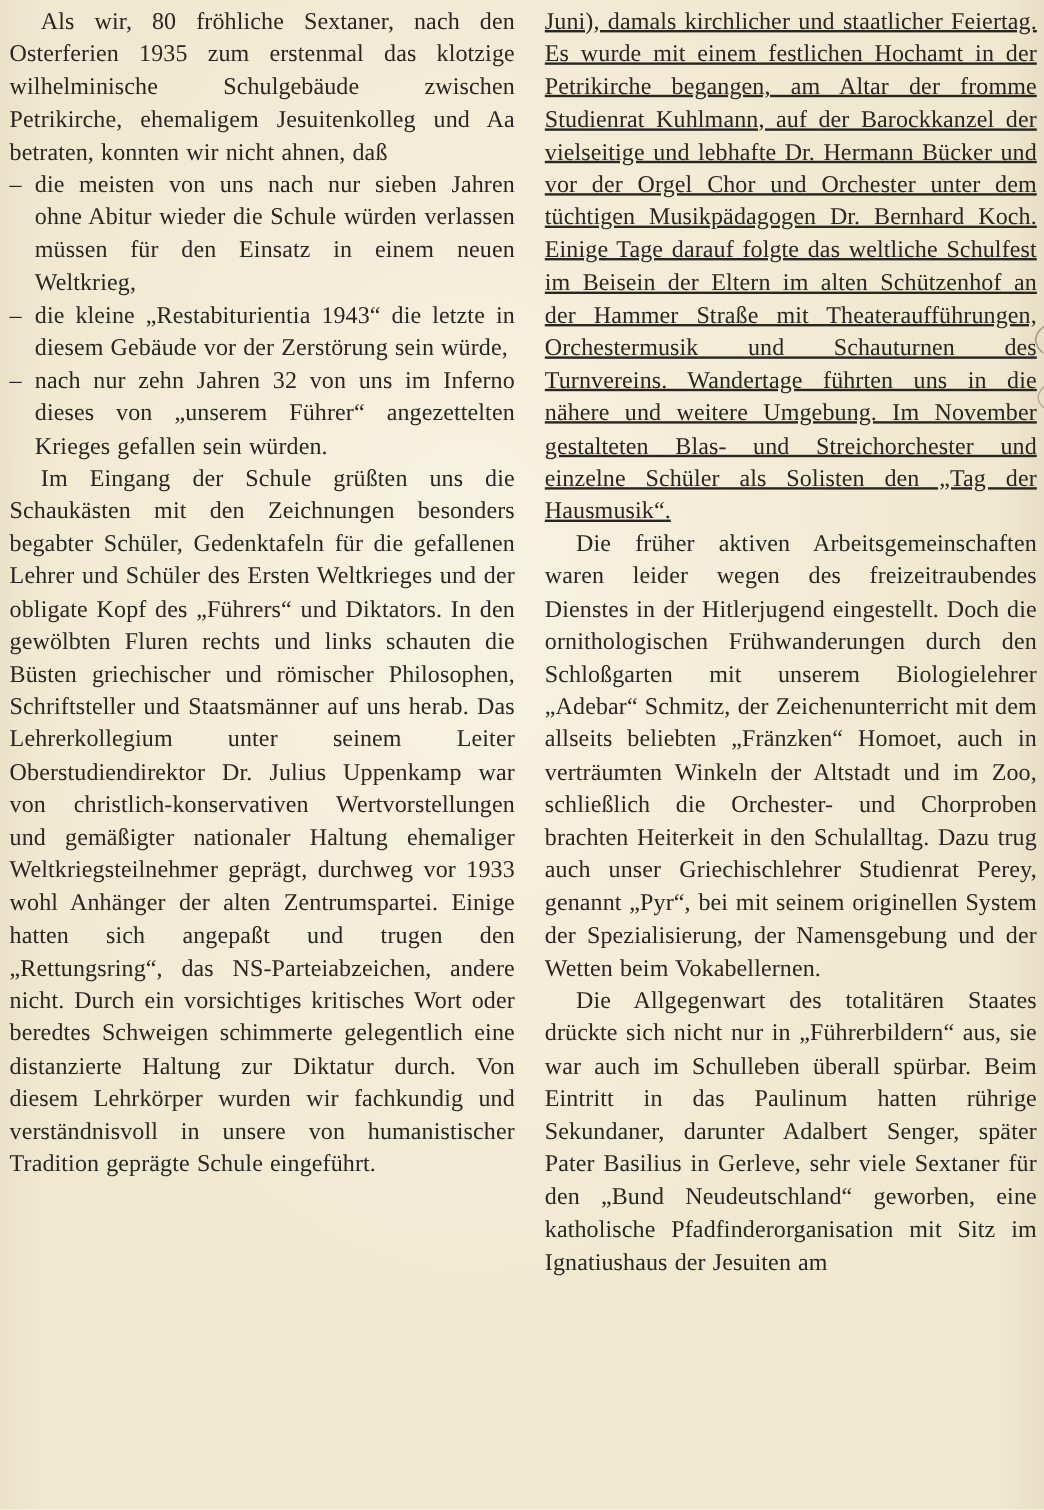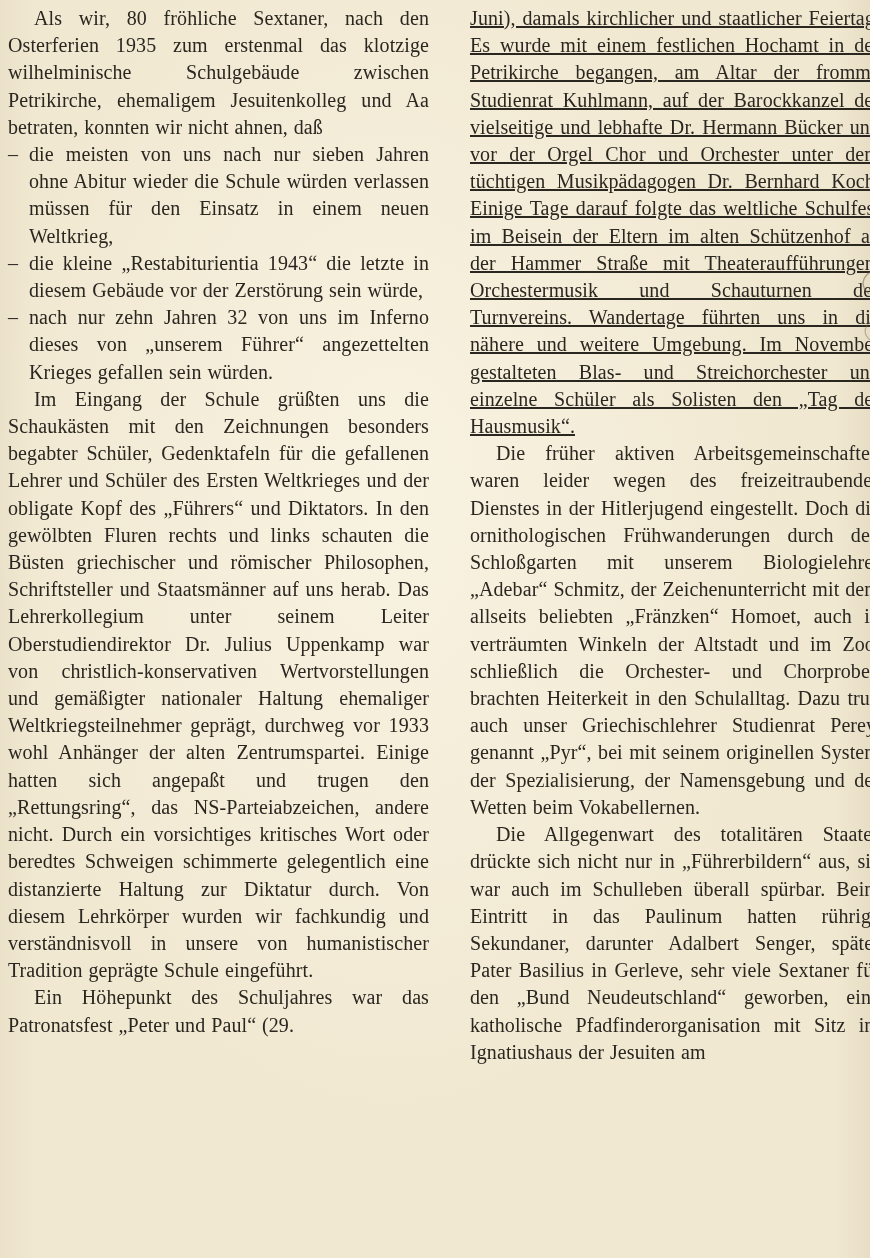--- a/index.html
+++ b/index.html
@@ -10,21 +10,21 @@
     position: relative;
     width: 870px;
     height: 1258px;
     box-sizing: border-box;
     background: #f1e8d1;
     background-image: radial-gradient(ellipse at 45% 40%, rgba(255,253,242,0.5) 0%, rgba(255,253,242,0) 60%),
                       linear-gradient(to right, rgba(120,100,60,0.05) 0%, rgba(120,100,60,0) 4%, rgba(120,100,60,0) 96%, rgba(120,100,60,0.08) 100%);
     overflow: hidden;
     padding: 5px 6px 0 8px;
     display: flex;
-    gap: 41px;
+    gap: 25px;
     font-family: "Liberation Serif", "DejaVu Serif", serif;
     color: #2a2620;
     -webkit-hyphens: auto;
     hyphens: auto;
   }
   .col {
     flex: 0 0 auto;
   }
   .col.left  { width: 421px; }
   .col.right { width: 410px; }
@@ -60,21 +60,20 @@
 </head>
 <body>
 
 <div class="page" style="background-color: rgb(241, 232, 209); color: rgb(42, 38, 32);">
   <div class="col left">
       <p class="indent">Als wir, 80 fröhliche Sextaner, nach den Osterferien 1935 zum erstenmal das klotzige wilhelminische Schulgebäude zwischen Petrikirche, ehemaligem Jesuitenkolleg und Aa betraten, konnten wir nicht ahnen, daß</p>
       <p class="dash"><span class="dash-glyph">–</span>die meisten von uns nach nur sieben Jahren ohne Abitur wieder die Schule würden verlassen müssen für den Einsatz in einem neuen Weltkrieg,</p>
       <p class="dash"><span class="dash-glyph">–</span>die kleine „Restabiturientia 1943“ die letzte in diesem Gebäude vor der Zerstörung sein würde,</p>
       <p class="dash"><span class="dash-glyph">–</span>nach nur zehn Jahren 32 von uns im Inferno dieses von „unserem Führer“ angezettelten Krieges gefallen sein würden.</p>
       <p class="indent">Im Eingang der Schule grüßten uns die Schaukästen mit den Zeichnungen besonders begabter Schüler, Gedenktafeln für die gefallenen Lehrer und Schüler des Ersten Weltkrieges und der obligate Kopf des „Führers“ und Diktators. In den gewölbten Fluren rechts und links schauten die Büsten griechischer und römischer Philosophen, Schriftsteller und Staatsmänner auf uns herab. Das Lehrerkollegium unter seinem Leiter Oberstudiendirektor Dr. Julius Uppenkamp war von christlich-konservativen Wertvorstellungen und gemäßigter nationaler Haltung ehemaliger Weltkriegsteilnehmer geprägt, durchweg vor 1933 wohl Anhänger der alten Zentrumspartei. Einige hatten sich angepaßt und trugen den „Rettungsring“, das NS-Parteiabzeichen, andere nicht. Durch ein vorsichtiges kritisches Wort oder beredtes Schweigen schimmerte gelegentlich eine distanzierte Haltung zur Diktatur durch. Von diesem Lehrkörper wurden wir fachkundig und verständnisvoll in unsere von humanistischer Tradition geprägte Schule eingeführt.</p>
-      <p class="indent">Ein Höhepunkt des Schuljahres war das Patronatsfest „Peter und Paul“ (29.</p>
     </div>
   <div class="col right">
       <p class="plain">Juni), damals kirchlicher und staatlicher Feiertag. Es wurde mit einem festlichen Hochamt in der Petrikirche begangen, am Altar der fromme Studienrat Kuhlmann, auf der Barockkanzel der vielseitige und lebhafte Dr. Hermann Bücker und vor der Orgel Chor und Orchester unter dem tüchtigen Musikpädagogen Dr. Bernhard Koch. Einige Tage darauf folgte das weltliche Schulfest im Beisein der Eltern im alten Schützenhof an der Hammer Straße mit Theateraufführungen, Orchestermusik und Schauturnen des Turnvereins. Wandertage führten uns in die nähere und weitere Umgebung. Im November gestalteten Blas- und Streichorchester und einzelne Schüler als Solisten den „Tag der Hausmusik“.</p>
       <p class="indent">Die früher aktiven Arbeitsgemeinschaften waren leider wegen des freizeitraubendes Dienstes in der Hitlerjugend eingestellt. Doch die ornithologischen Frühwanderungen durch den Schloßgarten mit unserem Biologielehrer „Adebar“ Schmitz, der Zeichenunterricht mit dem allseits beliebten „Fränzken“ Homoet, auch in verträumten Winkeln der Altstadt und im Zoo, schließlich die Orchester- und Chorproben brachten Heiterkeit in den Schulalltag. Dazu trug auch unser Griechischlehrer Studienrat Perey, genannt „Pyr“, bei mit seinem originellen System der Spezialisierung, der Namensgebung und der Wetten beim Vokabellernen.</p>
       <p class="indent">Die Allgegenwart des totalitären Staates drückte sich nicht nur in „Führerbildern“ aus, sie war auch im Schulleben überall spürbar. Beim Eintritt in das Paulinum hatten rührige Sekundaner, darunter Adalbert Senger, später Pater Basilius in Gerleve, sehr viele Sextaner für den „Bund Neudeutschland“ geworben, eine katholische Pfadfinderorganisation mit Sitz im Ignatiushaus der Jesuiten am</p>
     </div>
   <svg class="curl-artifacts" viewBox="0 0 14 90" aria-hidden="true">
     <path d="M14,2 C6,8 4,16 13,24" fill="none" stroke="#7a6a50" stroke-width="1.4" opacity="0.55"></path>
     <path d="M14,52 C8,58 7,64 14,70" fill="none" stroke="#7a6a50" stroke-width="1.2" opacity="0.45"></path>
   </svg>

